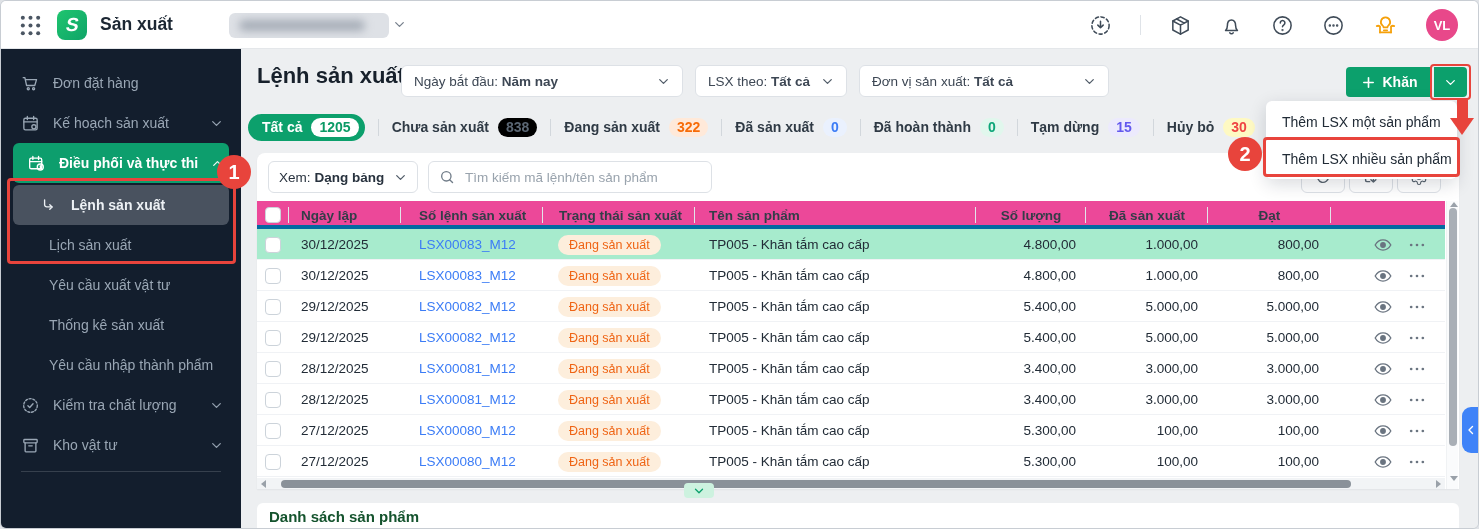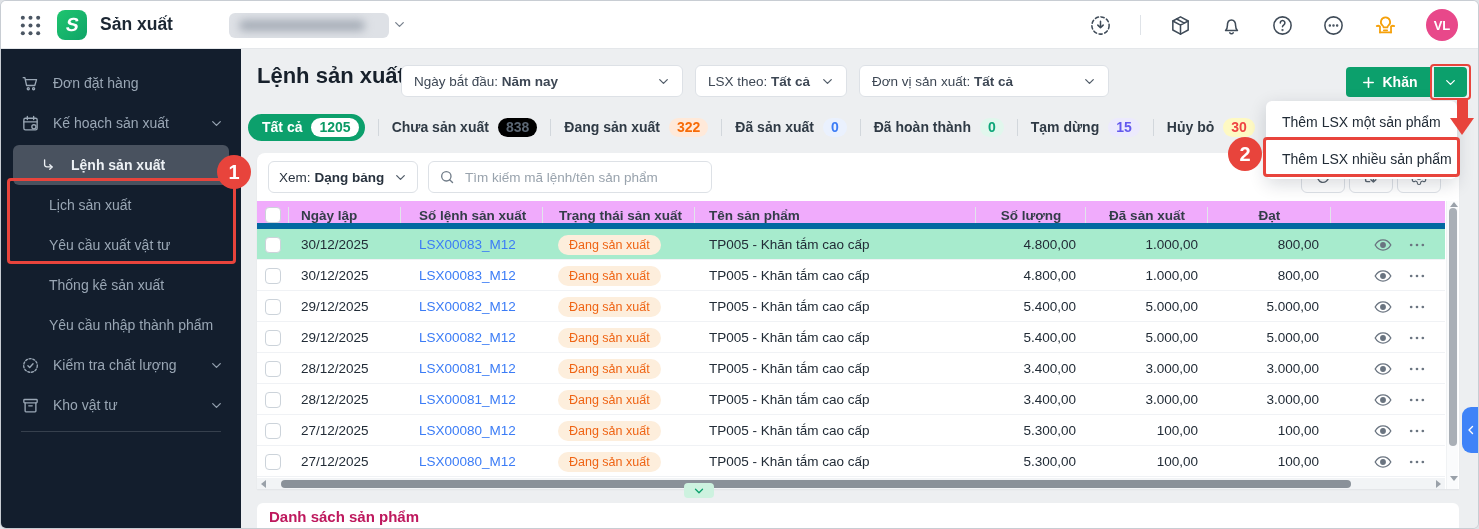--- a/index.html
+++ b/index.html
@@ -81,21 +81,21 @@
   .view-select .f-chev{margin-left:auto;}
   .search-box{position:absolute;left:171px;top:8px;width:284px;height:32px;border:1px solid #dde1e6;border-radius:6px;
               display:flex;align-items:center;padding:0 10px;gap:8px;color:#707c88;}
   .search-box input{border:0;outline:0;flex:1;font-size:13.5px;color:#7f1d1d;font-family:inherit;background:transparent;}
   .search-box input::placeholder{color:#99a3ad;}
   .tool-btn{position:absolute;top:8px;width:44px;height:32px;border:1px solid #dde1e6;border-radius:6px;background:#fff;
             display:flex;align-items:center;justify-content:center;color:#5b6670;cursor:pointer;}
   .tb1{left:1044px;} .tb2{left:1092px;} .tb3{left:1140px;}
 
   .tgrid{display:grid;grid-template-columns:32px 112px 142px 152px 281px 110px 122px 123px 114px;width:1188px;}
-  .thead{position:absolute;left:0;top:48px;height:28px;background:#f0abfc;border-bottom:6px solid #0369a1;}
+  .thead{position:absolute;left:0;top:48px;height:28px;background:#ec4899;border-bottom:4px solid #0369a1;}
   .th{display:flex;align-items:center;font-size:13.5px;font-weight:700;color:#333d48;position:relative;height:28px;}
   .th:not(:last-child)::after{content:"";position:absolute;right:0;top:6px;height:16px;width:1px;background:#e1e5ea;}
   .th.c0{justify-content:center;}
   .th.c1{padding-left:12px;} .th.c2{padding-left:18px;} .th.c3{padding-left:16px;} .th.c4{padding-left:14px;}
   .th.num-h{justify-content:center;}
   .tbody{position:absolute;left:0;top:76px;}
   .trow{height:31px;border-bottom:1px solid #f0f2f5;background:#fff;cursor:pointer;}
   .trow.hl{background:#a7ebcd;}
   .td{display:flex;align-items:center;font-size:13.5px;color:#222c37;height:31px;white-space:nowrap;overflow:hidden;}
   .td.c0{justify-content:center;}
@@ -118,21 +118,21 @@
   .hscroll{position:absolute;left:0;top:325px;width:1188px;height:11px;background:#f2f4f6;}
   .hthumb{position:absolute;left:24px;top:1.5px;width:1070px;height:8px;border-radius:4px;background:#8a9199;}
   .ar-l{left:4px;top:2px;border-top:4px solid transparent;border-bottom:4px solid transparent;border-right:5px solid #9aa1a9;}
   .ar-r{right:4px;top:2px;border-top:4px solid transparent;border-bottom:4px solid transparent;border-left:5px solid #9aa1a9;}
 
   
   .collapse-chip{position:absolute;left:683px;top:482px;width:30px;height:15px;border-radius:4px;background:#cdf2df;
                  display:flex;align-items:center;justify-content:center;color:#0ca06c;cursor:pointer;z-index:6;}
   .bottom-panel{position:absolute;left:256px;top:502px;width:1202px;height:27px;background:#fff;border-radius:6px 6px 0 0;
                 border-bottom:2px solid #8adcc2;display:flex;align-items:flex-end;padding:0 0 3px 12px;}
-  .bottom-title{font-size:15px;font-weight:700;color:#be185d;}
+  .bottom-title{font-size:15px;font-weight:700;color:#14532d;}
 
   .blue-handle{position:absolute;left:1461px;top:406px;width:18px;height:46px;background:#3f83f8;border-radius:9px 0 0 9px;
                display:flex;align-items:center;justify-content:center;color:#fff;cursor:pointer;z-index:20;}
 
   
   .add-menu{position:absolute;left:1265px;top:100px;width:191px;background:#fff;border-radius:6px;
             box-shadow:0 5px 18px rgba(13,26,44,.16);padding:2px 0;z-index:30;}
   .menu-item{height:37px;display:flex;align-items:center;padding:0 16px;font-size:14px;color:#212b36;cursor:pointer;white-space:nowrap;}
 
   
@@ -247,20 +247,36 @@
               <circle cx="16.3" cy="16.2" r="2.6"></circle>
             </svg>
           </span>
           <span class="side-label">Kế hoạch sản xuất</span>
           <span class="svg side-chev">
             <svg width="13" height="13" viewBox="0 0 24 24" fill="none" stroke="currentColor" stroke-width="2.4" stroke-linecap="round" stroke-linejoin="round">
               <path d="M5 8.5l7 7 7-7"></path>
             </svg>
           </span>
         </div>
+        <div class="side-item  active">
+          <span class="svg side-ic">
+            <svg width="19" height="19" viewBox="0 0 24 24" fill="none" stroke="currentColor" stroke-width="1.7" stroke-linecap="round" stroke-linejoin="round">
+              <rect x="3.4" y="5.2" width="15.2" height="13.4" rx="2"></rect>
+              <path d="M7.4 3v4M14.6 3v4M3.4 9.6h15.2"></path>
+              <circle cx="16.8" cy="16.4" r="3.8" fill="none"></circle>
+              <path d="M16.8 14.8v1.8l1.3 1"></path>
+            </svg>
+          </span>
+          <span class="side-label">Điều phối và thực thi</span>
+          <span class="svg side-chev">
+            <svg width="13" height="13" viewBox="0 0 24 24" fill="none" stroke="currentColor" stroke-width="2.4" stroke-linecap="round" stroke-linejoin="round">
+              <path d="M5 15.5l7-7 7 7"></path>
+            </svg>
+          </span>
+        </div>
         <div class="side-item sub selected">
           <span class="svg side-ic">
             <svg width="17" height="17" viewBox="0 0 24 24" fill="none" stroke="currentColor" stroke-width="1.9" stroke-linecap="round" stroke-linejoin="round">
               <path d="M6.5 4v7a3 3 0 0 0 3 3h7.5"></path>
               <path d="M13.8 10.8l3.2 3.2-3.2 3.2"></path>
             </svg>
           </span>
           <span class="side-label">Lệnh sản xuất</span>
         </div>
         <div class="side-item sub ">

